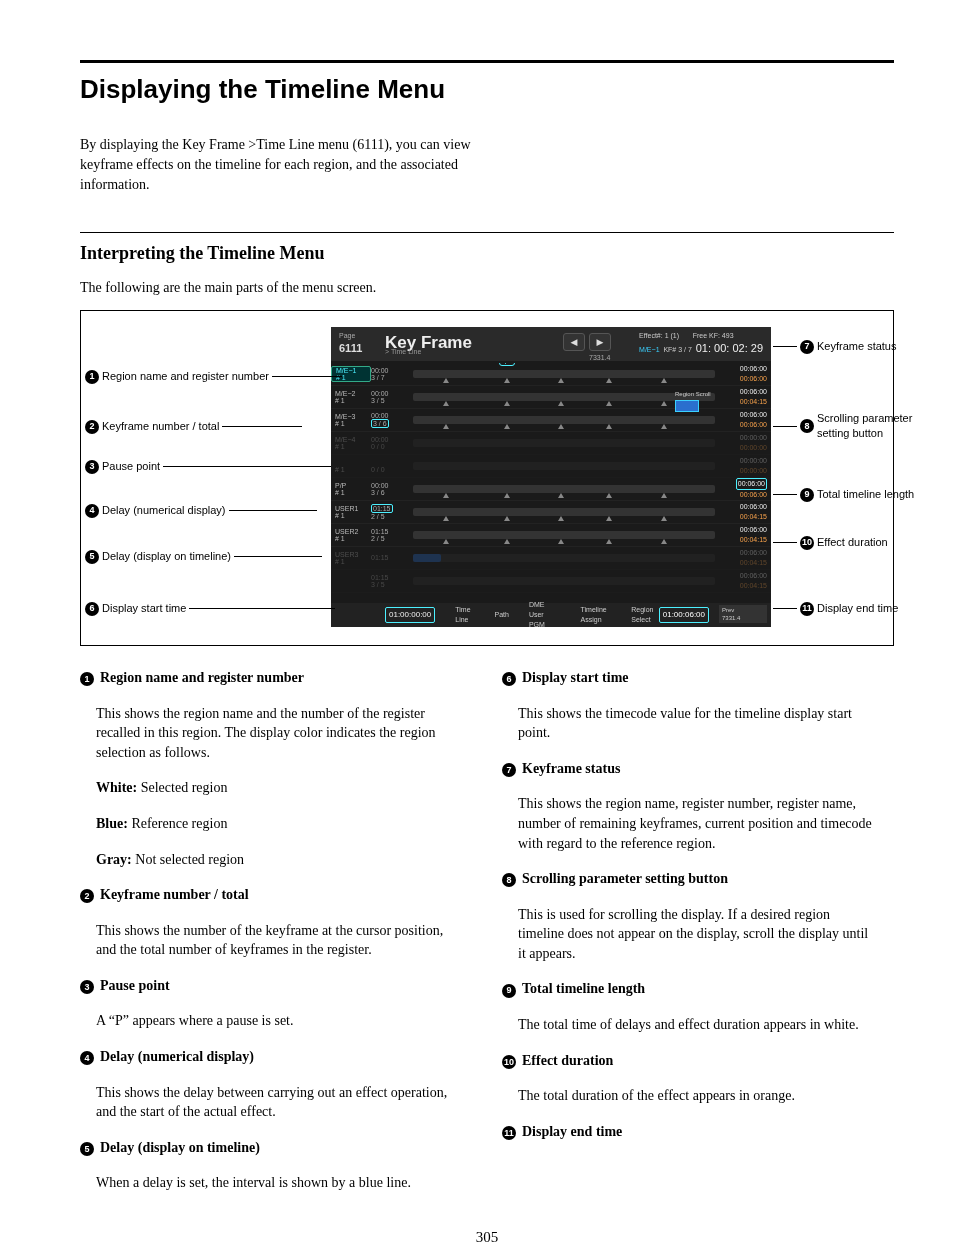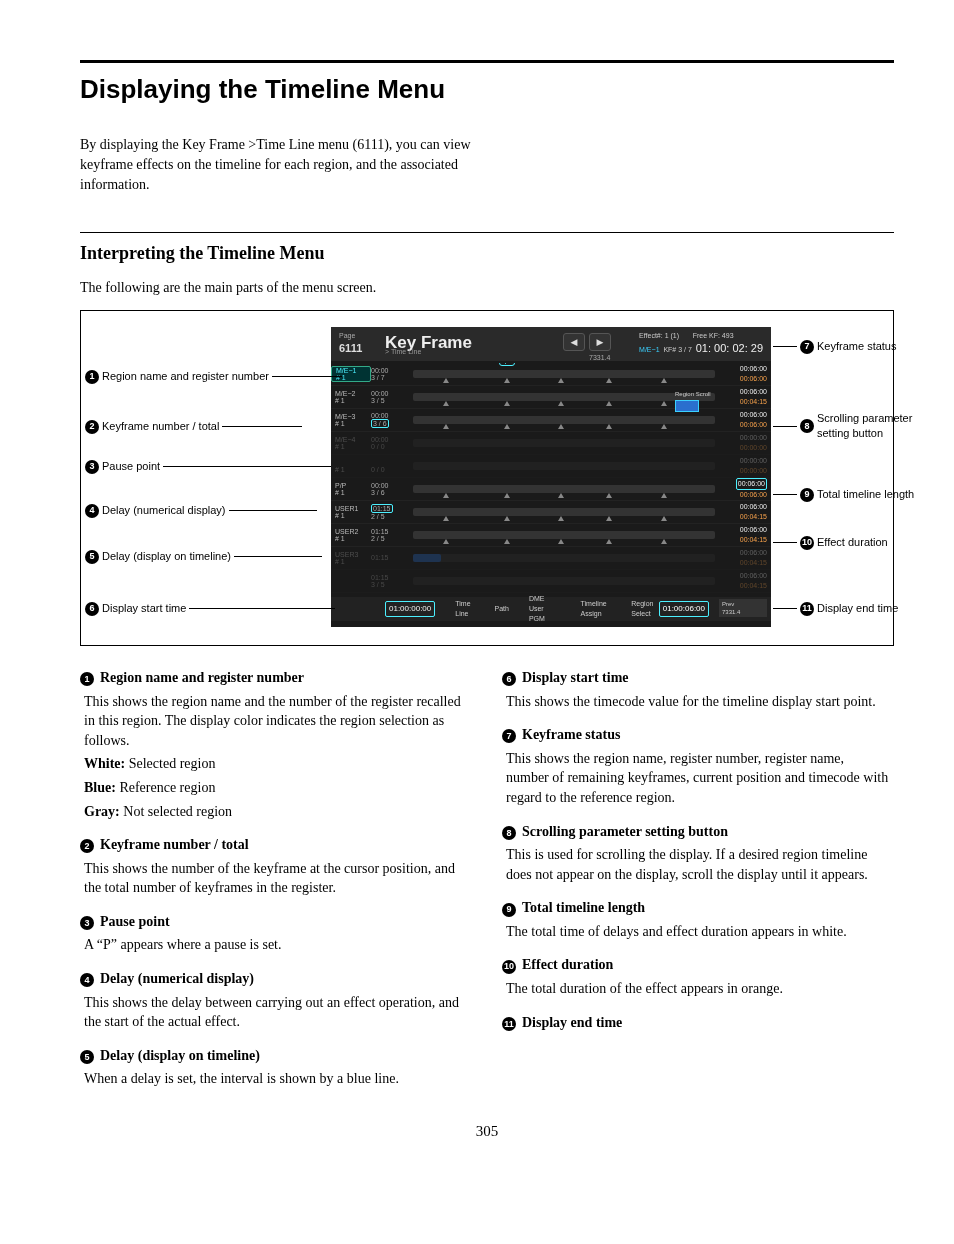--- a/index.html
+++ b/index.html
@@ -71,21 +71,21 @@
   .pause-icon { position: absolute; top: -14px; right: 200px; width: 16px; height: 10px; border: 1px solid #4cf0ff; border-radius: 3px; font-size: 7px; text-align: center; color: #4cf0ff; }
   .tk-end { width: 52px; font-size: 7px; text-align: right; padding-right: 4px; }
   .tk-end .w { color: #eee; display: block; }
   .tk-end .o { color: #f7a24c; display: block; }
   .tk-end .boxed { border: 1px solid #4cf0ff; border-radius: 2px; padding: 0 1px; display: inline-block; }
   .scroll-ctrl { position: absolute; right: 60px; top: 4px; width: 36px; height: 32px; font-size: 6px; color: #ccc; }
   .scroll-ctrl .lbl { display: block; }
   .scroll-ctrl .box { display: block; width: 24px; height: 12px; background: #2a6fce; border: 1px solid #3bd0ff; margin-top: 2px; }
 
   .panel-footer {
-    position: absolute; left: 0; right: 0; bottom: 6px; height: 24px;
+    position: absolute; left: 0; right: 0; bottom: 0; height: 24px;
     background: #222; display: flex; align-items: center; font-size: 7px;
   }
   .start-tc { margin-left: 54px; border: 1px solid #4cf0ff; color: #eee; border-radius: 2px; padding: 1px 3px; font-size: 8px; }
   .ft-btn { margin-left: 20px; color: #ccc; }
   .end-tc { margin-left: auto; margin-right: 62px; border: 1px solid #4cf0ff; color: #fff; border-radius: 2px; padding: 1px 3px; font-size: 8px; }
   .prev-box { position: absolute; right: 4px; bottom: 4px; width: 48px; height: 18px; background: #333; font-size: 6px; color: #ccc; padding: 1px 3px; }
 
   
   .callout {
     position: absolute;
@@ -107,21 +107,21 @@
   .c-left { left: 4px; text-align: left; }
   .c-left .lead-line { order: 3; }
   .c-right { text-align: left; }
 
   
   .cols { display: flex; gap: 30px; }
   .col { flex: 1; }
   .item { margin-bottom: 14px; }
   .item .hd { display: flex; gap: 6px; align-items: baseline; font-weight: bold; margin-bottom: 2px; }
   .item .hd .ttl { font-family: Georgia, serif; }
-  .item p { margin: 4px; }
+  .item p { margin: 16px; }
   .page-num { text-align: center; margin-top: 18px; font-size: 15px; }
 </style>
 </head>
 <body>
 
 <div class="page">
   <div class="rule-top"></div>
   <h1>Displaying the Timeline Menu</h1>
   <p class="intro">By displaying the Key Frame &gt;Time Line menu (6111), you can view keyframe effects on the timeline for each region, and the associated information.</p>
 

